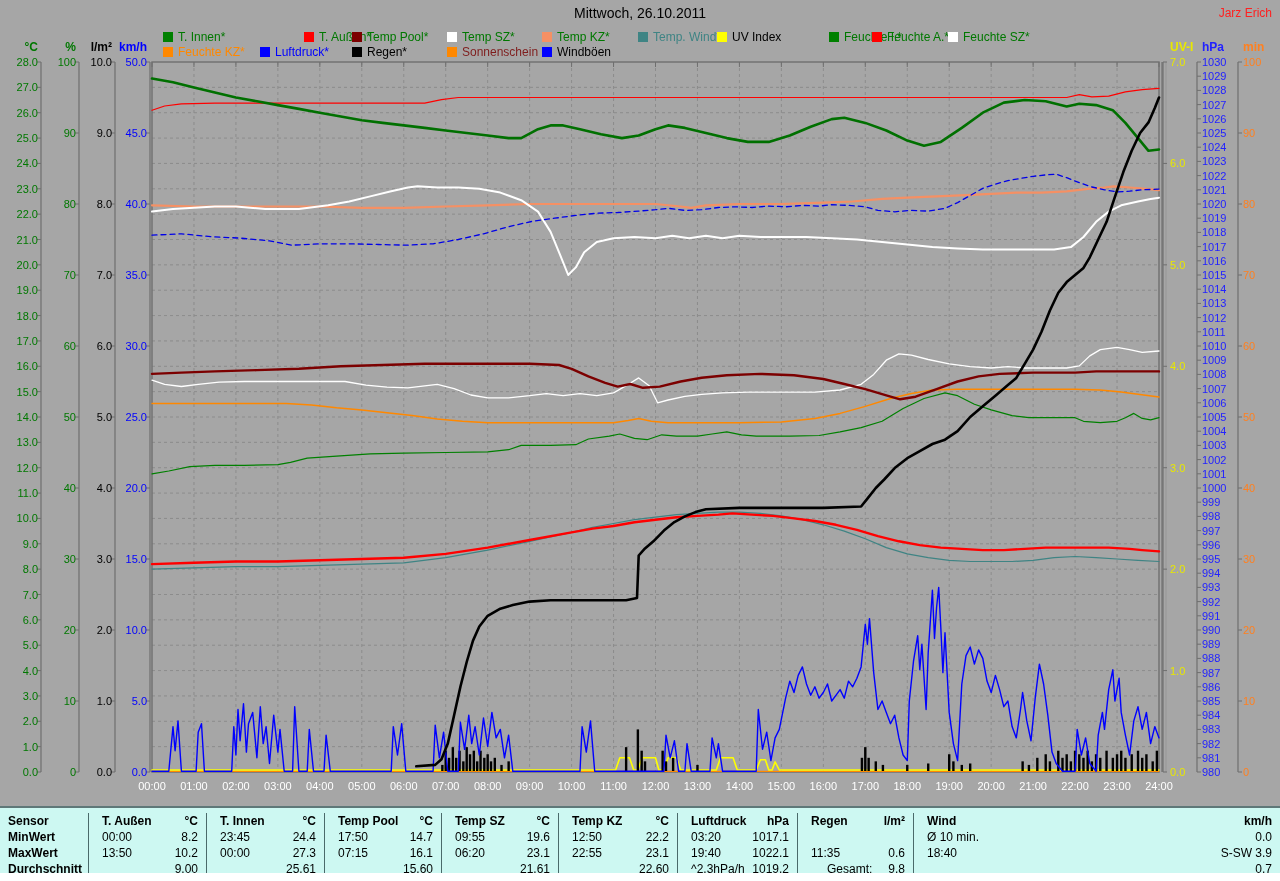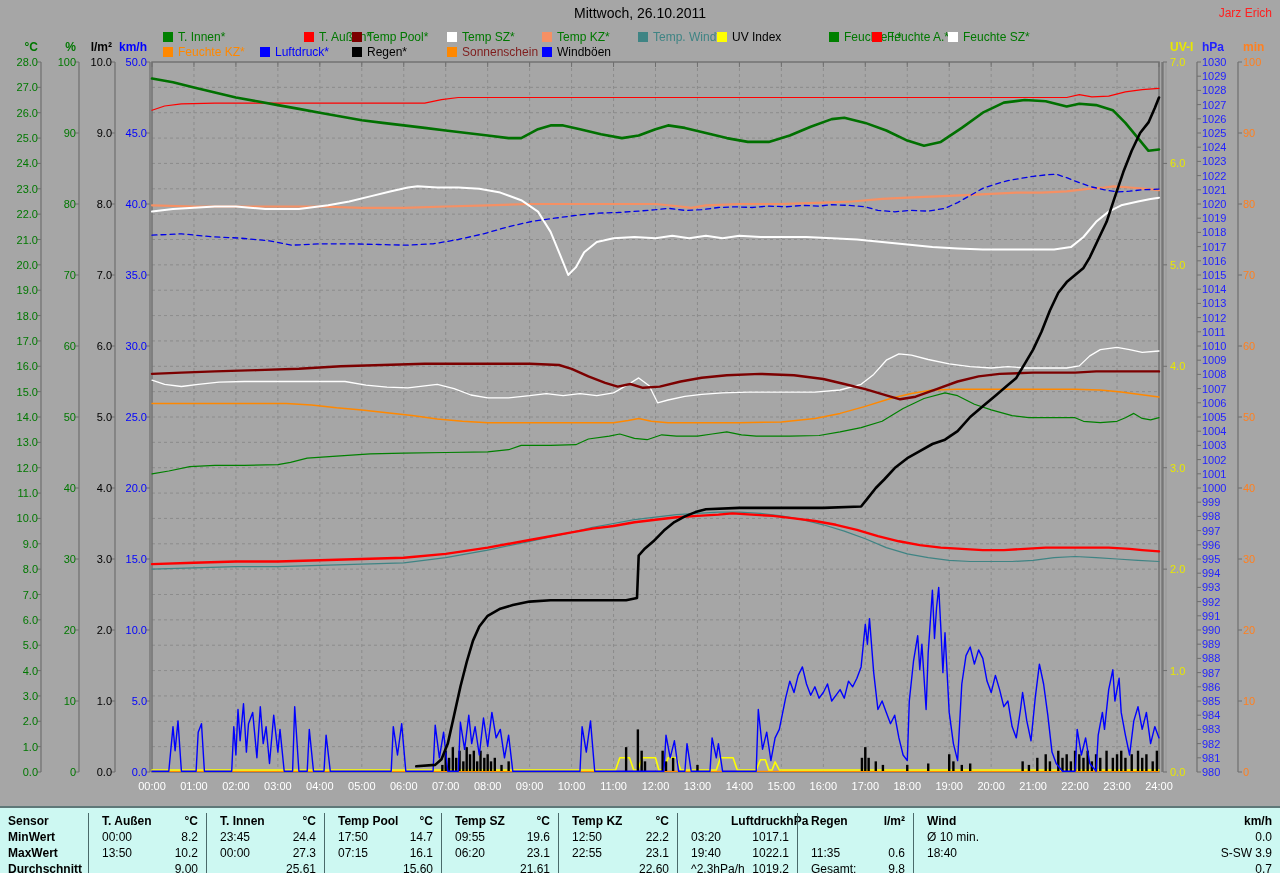--- a/index.html
+++ b/index.html
@@ -526,21 +526,21 @@
           <span class="tr hd">°C</span>
         </div>
         <div class="tcell data" style="width: 117px;">
           <span class="tl hd">Temp SZ</span>
           <span class="tr hd">°C</span>
         </div>
         <div class="tcell data" style="width: 119px;">
           <span class="tl hd">Temp KZ</span>
           <span class="tr hd">°C</span>
         </div>
-        <div class="tcell data" style="width: 120px; padding-left: 40px;">
+        <div class="tcell data" style="width: 120px;">
           <span class="tl hd">Luftdruck</span>
           <span class="tr hd">hPa</span>
         </div>
         <div class="tcell data" style="width: 116px;">
           <span class="tl hd">Regen</span>
           <span class="tr hd">l/m²</span>
         </div>
         <div class="tcell data" style="width: 367px;">
           <span class="tl hd">Wind</span>
           <span class="tr hd">km/h</span>
@@ -641,21 +641,21 @@
           <span class="tr">21.61</span>
         </div>
         <div class="tcell data" style="width: 119px;">
           <span class="tl"></span>
           <span class="tr">22.60</span>
         </div>
         <div class="tcell data" style="width: 120px;">
           <span class="tl">^2.3hPa/h</span>
           <span class="tr">1019.2</span>
         </div>
-        <div class="tcell data" style="width: 116px;">
+        <div class="tcell data" style="width: 116px; padding-left: 16px;">
           <span class="tl">Gesamt:</span>
           <span class="tr">9.8</span>
         </div>
         <div class="tcell data" style="width: 367px;">
           <span class="tl"></span>
           <span class="tr">0.7</span>
         </div>
       </div>
     </div>
   <div id="below-stats"></div>

